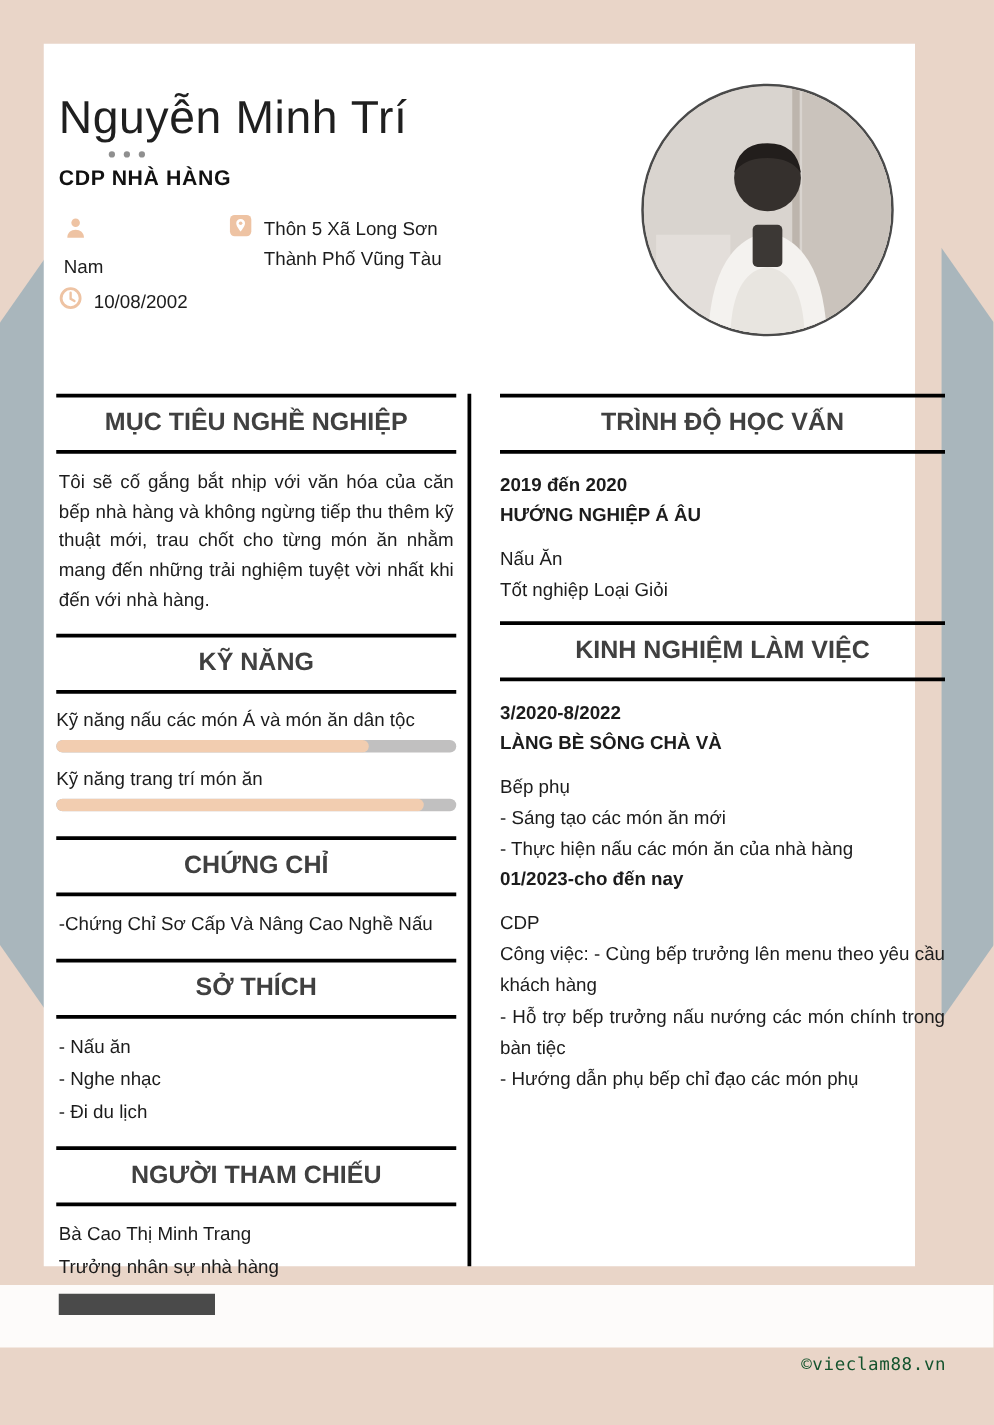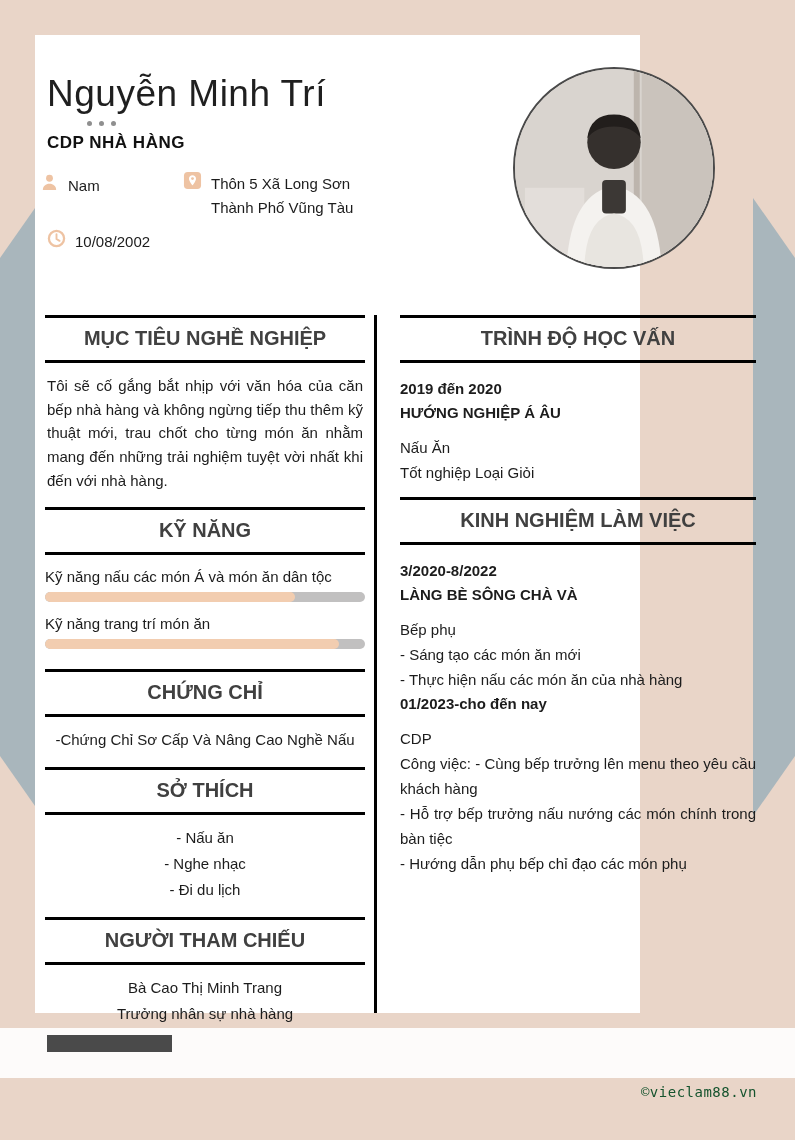--- a/index.html
+++ b/index.html
@@ -8,32 +8,32 @@
     position:relative; width:795px; height:1140px; margin:0 auto;
     background:#e9d5c8; overflow:hidden;
     font-family:"Liberation Sans", sans-serif; color:#1c1c1c;
   }
   .side-shape { position:absolute; background:#a9b6bc; z-index:0; }
   .side-shape.left  { left:0;  top:198px; width:42px; height:618px;
     clip-path:polygon(0 60px, 42px 0, 42px 618px, 0 558px); }
   .side-shape.right { left:753px; top:198px; width:42px; height:618px;
     clip-path:polygon(0 0, 42px 60px, 42px 558px, 0 618px); }
   .card {
-    position:absolute; left:35px; top:35px; width:605px; height:978px;
+    position:absolute; left:35px; top:35px; width:697px; height:978px;
     background:#ffffff; z-index:2;
   }
   
   .name { position:absolute; left:12px; top:38px; font-size:37px; font-weight:500; color:#1f1f1f; letter-spacing:0.5px; }
   .dots { position:absolute; left:52px; top:86px; display:flex; gap:7px; }
   .dots span { width:5px; height:5px; border-radius:50%; background:#8f8f8f; display:block; }
   .job-title { position:absolute; left:12px; top:98px; font-size:17px; font-weight:bold; letter-spacing:0.5px; color:#111; }
   .info-item { position:absolute; display:flex; align-items:flex-start; gap:9px; font-size:15px; }
   .info-item .txt { line-height:24px; padding-top:1px; }
   .ico { width:19px; height:19px; flex:0 0 auto; }
-  .i-gender { top:138px; left:5px; }
+  .i-gender { top:138px; left:16px;flex-direction:column; }
   .i-address { top:136px; left:148px; }
   .i-birth { top:194px; left:12px; }
   .photo {
     position:absolute; left:478px; top:32px; width:202px; height:202px;
     border:2px solid #4a4a4a; border-radius:50%; overflow:hidden; background:#d9d4cf;
   }
   .photo svg { display:block; width:100%; height:100%; }
   
   .divider { position:absolute; left:339px; top:280px; width:3px; height:698px; background:#000; }
   .col { position:absolute; top:280px; }
@@ -45,21 +45,21 @@
     padding:9px 0 10px;
   }
   .para { font-size:15px; line-height:1.58; text-align:justify; margin:11px 2px 15px; color:#1c1c1c; }
   
   .skill { margin:13px 0 4px; }
   .skill-label { font-size:15px; margin-bottom:7px; }
   .bar-track { width:100%; height:10px; background:#c1c0c0; border-radius:5px; overflow:hidden; }
   .bar-fill { height:100%; background:#f2cdb0; border-radius:5px; }
   .gap-b { height:16px; }
   .line-item { font-size:15px; line-height:26px; }
-  .list-block { margin:10px 2px 14px;text-align:center; }
+  .list-block { margin:10px 2px 14px; }
   .redact-bar { width:125px; height:17px; background:#4a4a4a; margin-top:8px; }
   
   .bold-line { font-size:15px; font-weight:bold; line-height:24px; }
   .norm-line { font-size:15px; line-height:25px; }
   .just { text-align:justify; }
   .mt14 { margin-top:14px; }
   .mt10 { margin-top:10px; }
   .mb12 { margin-bottom:12px; }
   
   .bottom-strip { position:absolute; left:0; top:1028px; width:795px; height:50px; background:#fdfbfa; z-index:1; }

